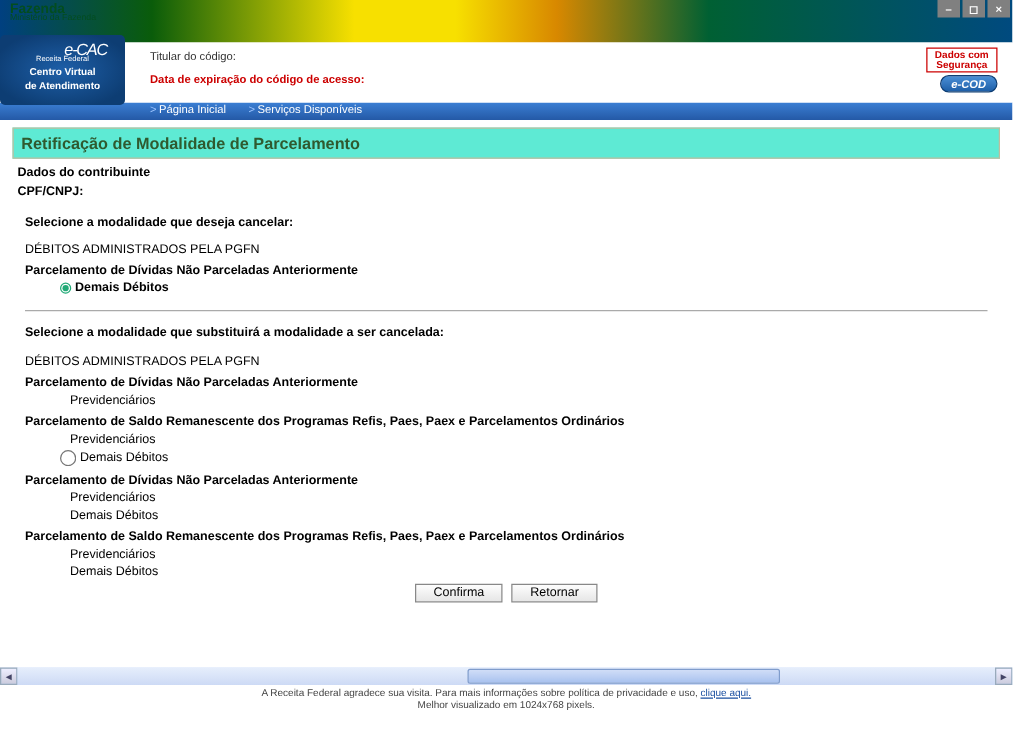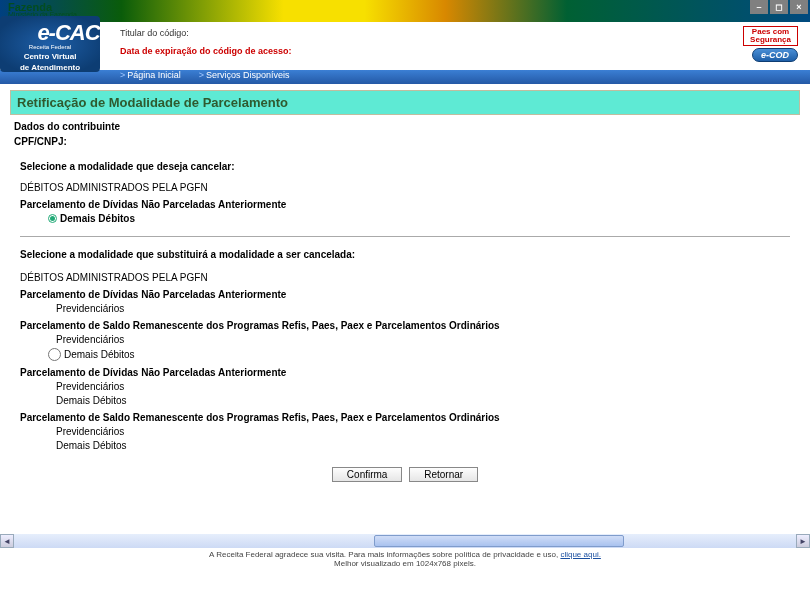--- a/index.html
+++ b/index.html
@@ -1,27 +1,27 @@
 <!DOCTYPE html>
 <html><head>
 <meta charset="utf-8">
 <style>
   * { margin: 0; padding: 0; box-sizing: border-box; }
   body { font-family: Verdana, Arial, sans-serif; font-size: 10px; background: #fff; width: 810px; }
   
-  .topbar { height: 22px; background: linear-gradient(to right, #004080 0%, #0a5c0a 15%, #f7e000 35%, #f7e000 45%, #d88800 55%, #006033 70%, #004a7f 100%); position: relative; }
+  .topbar { height: 34px; background: linear-gradient(to right, #004080 0%, #0a5c0a 15%, #f7e000 35%, #f7e000 45%, #d88800 55%, #006033 70%, #004a7f 100%); position: relative; }
   .topbar-left { position: absolute; left: 8px; top: 1px; color: #fff; }
   .topbar-brand { font-size: 11px; font-weight: bold; color: #034d1f; }
   .topbar-sub { font-size: 7px; color: #034d1f; display: block; margin-top: -2px; }
   .topbar-ctrls { position: absolute; right: 2px; top: 0; display: flex; gap: 2px; }
   .winbtn { width: 18px; height: 14px; background: #808080; display: flex; align-items: center; justify-content: center; color: #fff; font-size: 9px; font-weight: bold; }
   
   .header { height: 48px; background: #fff; position: relative; border-bottom: 0; }
   .cac-badge { position: absolute; left: 0; top: -6px; width: 100px; height: 56px; background: radial-gradient(ellipse at center, #1e5fa8 0%, #0d3d73 80%); border-radius: 4px; color: #fff; text-align: center; padding-top: 4px; }
-  .cac-badge .ec { font-size: 22px; font-weight: bold; font-style: italic; letter-spacing: -1px; margin-left: 37px; }
+  .cac-badge .ec { font-size: 13px; font-weight: normal; font-style: italic; letter-spacing: -1px; margin-left: 37px; }
   .cac-badge .rf { font-size: 6px; display: block; margin-top: -2px; }
   .cac-badge .cv { font-size: 8px; font-weight: bold; display: block; margin-top: 2px; line-height: 9px; }
   .header-info { margin-left: 120px; padding-top: 6px; font-size: 9px; color: #333; }
   .header-info .red { color: #cc0000; font-weight: bold; font-size: 9px; display: block; margin-top: 8px; }
   .sair-btn { position: absolute; right: 12px; top: 4px; border: 1px solid #c00; background: #fff; color: #c00; font-size: 8px; font-weight: bold; padding: 1px 6px; text-align: center; line-height: 8px; }
   .ecod { position: absolute; right: 12px; top: 26px; background: linear-gradient(#4a8fd6,#1e5fa8); color: #fff; font-size: 9px; font-weight: bold; font-style: italic; padding: 1px 8px; border-radius: 7px; border: 1px solid #0d3d73; }
   
   .navbar { height: 14px; background: linear-gradient(#3b7fd4, #2459a6); color: #fff; font-size: 9px; padding-left: 120px; display: flex; gap: 18px; }
   .navbar a { color: #fff; text-decoration: none; }
   .navbar .arr { color: #9fc6ff; margin-right: 2px; }
@@ -34,21 +34,21 @@
   .heading2 { font-size: 10px; font-weight: bold; margin-left: 10px; margin-top: 6px; color: #000; }
   .heading3 { font-size: 10px; font-weight: bold; margin-left: 10px; margin-top: 6px; }
   .item { font-size: 10px; margin-left: 46px; margin-top: 3px; }
   .radio-item { font-size: 10px; margin-left: 38px; margin-top: 3px; display: flex; align-items: center; gap: 3px; }
   .radio-item input { margin: 0; }
   .checked-dot { width: 9px; height: 9px; border: 1px solid #2a7; border-radius: 50%; display: inline-flex; align-items: center; justify-content: center; }
   .checked-dot::after { content: ""; width: 5px; height: 5px; background: #2a7; border-radius: 50%; }
   
   hr.sep { margin: 12px 10px; border: none; border-top: 1px solid #aaa; }
   
-  .btnrow { text-align: center; margin-top: 16px; }
+  .btnrow { text-align: center; margin-top: 4px; }
   .btn { font-size: 10px; padding: 1px 14px; border: 1px solid #888; background: linear-gradient(#fdfdfd,#e6e6e6); cursor: pointer; margin: 0 2px; }
   
   .hscroll { margin-top: 48px; height: 14px; background: linear-gradient(#d6e3fb,#b8cef5); position: relative; display: flex; align-items: center; }
   .hscroll .arrow { width: 14px; height: 14px; background: linear-gradient(#eef,#ccd); border: 1px solid #9ab; display: flex; align-items: center; justify-content: center; font-size: 8px; color: #446; }
   .hscroll .track { flex: 1; height: 14px; background: linear-gradient(#e6eefc,#cddaf5); position: relative; }
   .hscroll .thumb { position: absolute; left: 46%; width: 32%; height: 12px; top: 1px; background: linear-gradient(#d0ddf7,#a9c2ef); border: 1px solid #7f9ccc; border-radius: 2px; }
   
   .footer { font-size: 8px; text-align: center; color: #444; margin-top: 2px; padding-bottom: 6px; }
   .footer a { color: #1a4fa0; }
 </style>
@@ -72,21 +72,21 @@
     <div class="ec">e-CAC</div>
     <span class="rf">Receita Federal</span>
     <span class="cv">Centro Virtual</span>
     <span class="cv">de Atendimento</span>
   </div>
   <div class="header-info">
     <span>Titular do código:</span>
     <span class="red">Data de expiração do código de acesso:</span>
   </div>
   <div class="sair-btn">
-    <span>Paes com</span><br>
+    <span>Dados com</span><br>
     <span>Segurança</span>
   </div>
   <div class="ecod">e-COD</div>
 </div>
 
 <div class="navbar">
   <a href="#"><span class="arr">&gt;</span><span>Página Inicial</span></a>
   <a href="#"><span class="arr">&gt;</span><span>Serviços Disponíveis</span></a>
 </div>
 

